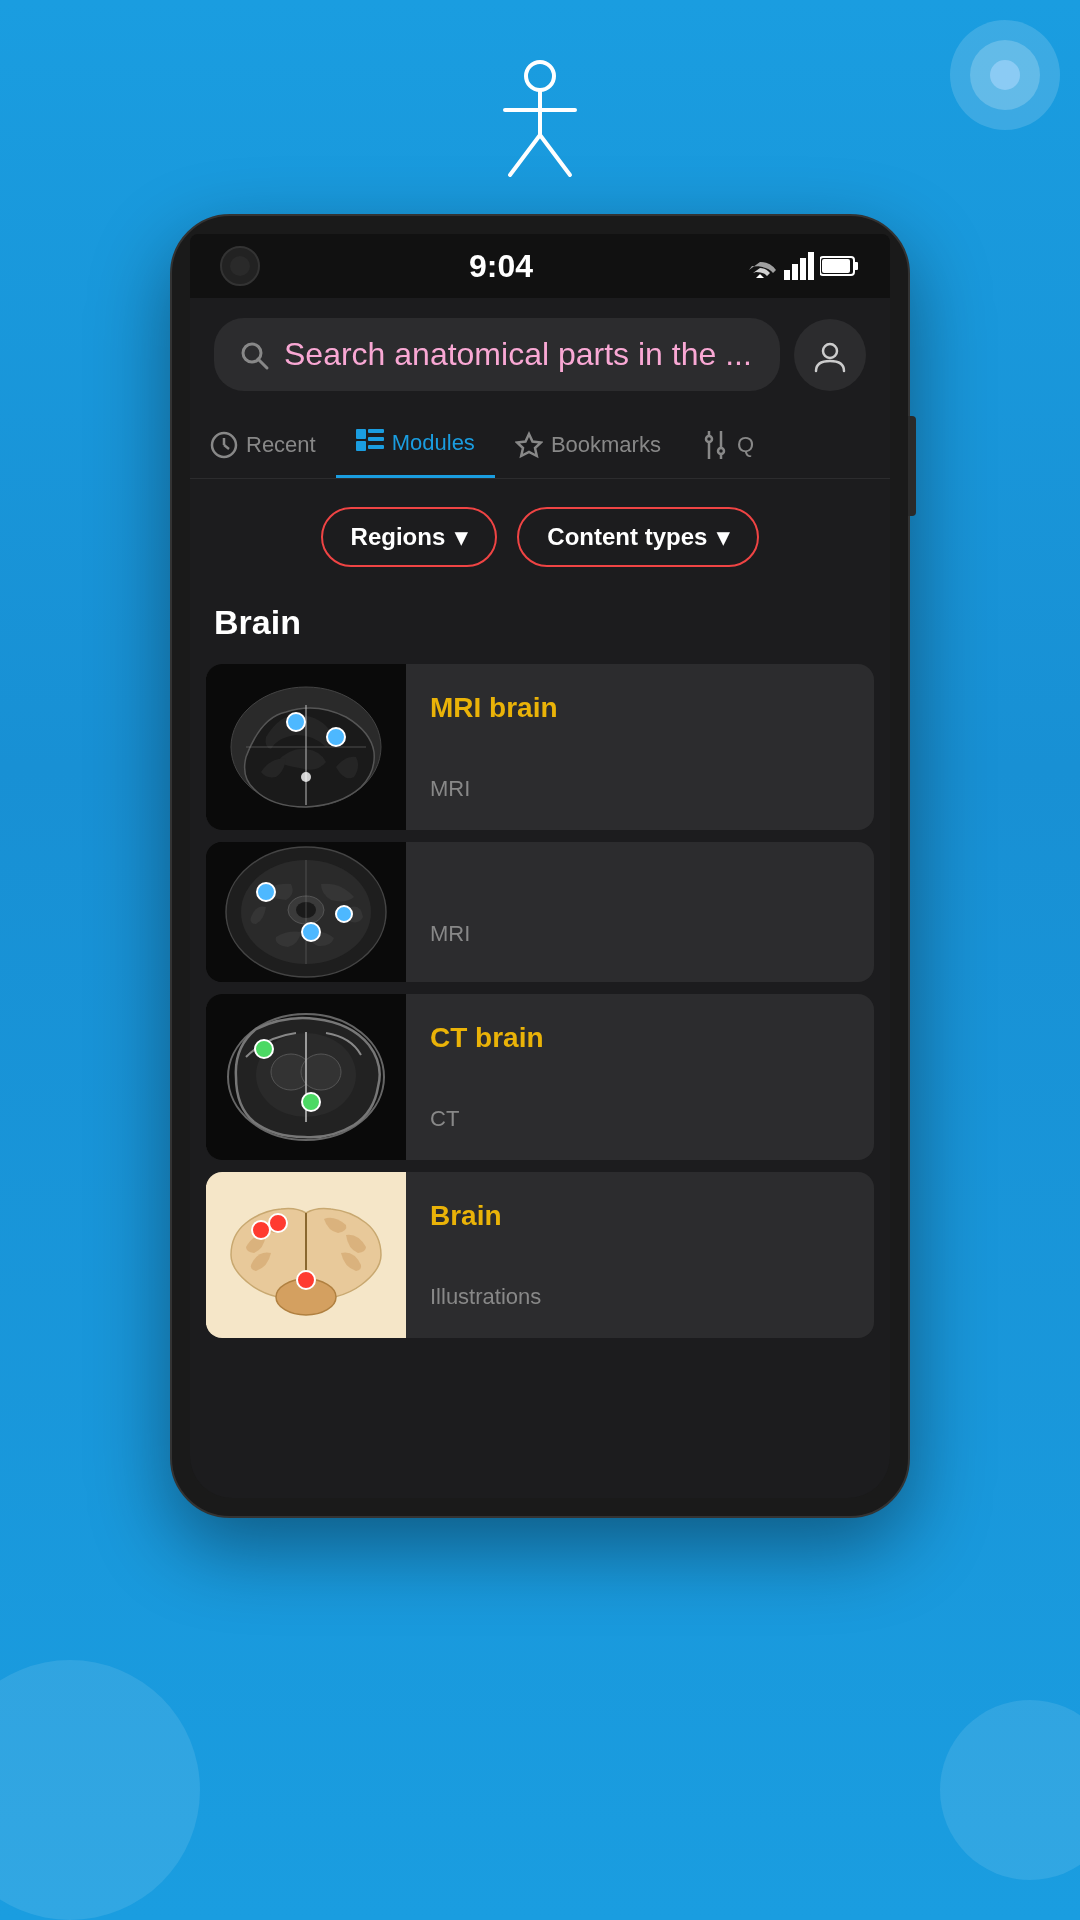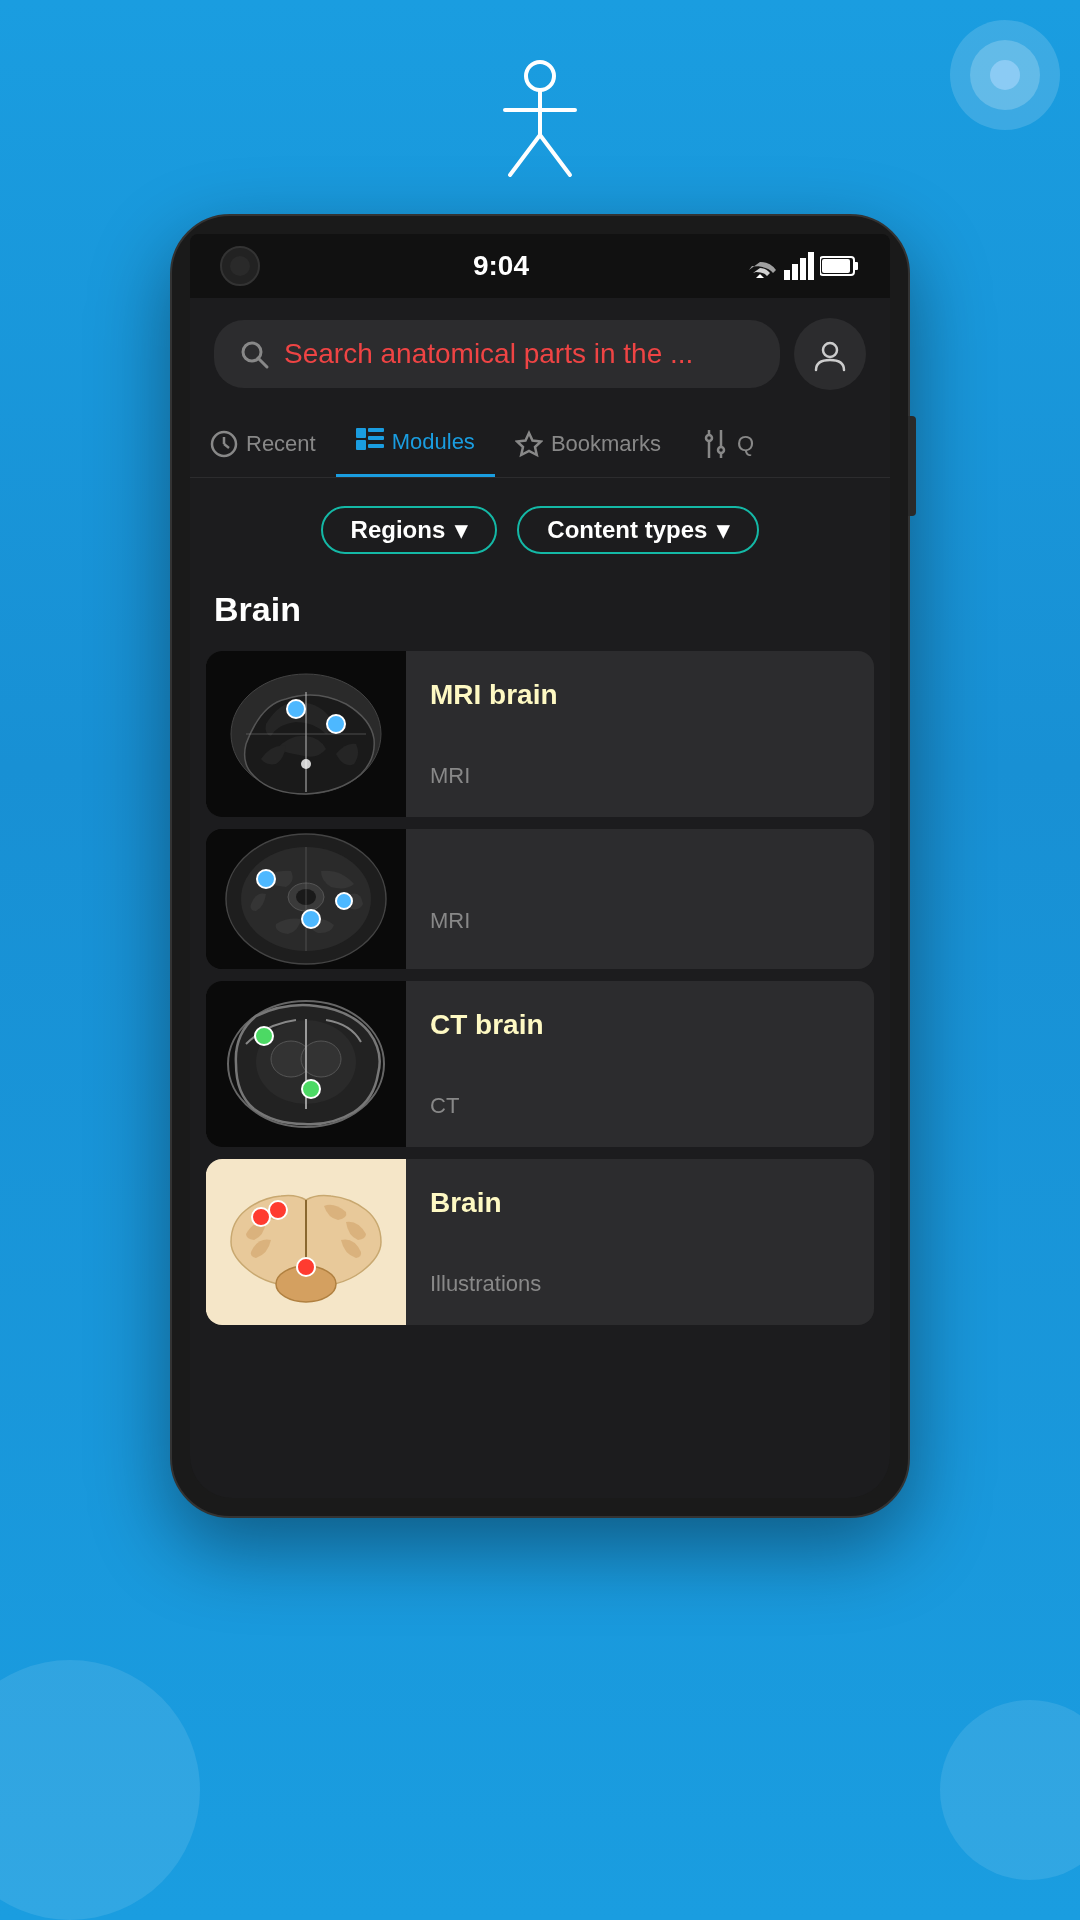--- a/index.html
+++ b/index.html
@@ -132,21 +132,21 @@
     }
     .phone-camera-inner {
       width: 20px;
       height: 20px;
       border-radius: 50%;
       background: #2a2a2a;
     }
 
     .phone-time {
       color: white;
-      font-size: 28px;
+      font-size: 32px;
       font-weight: 600;
     }
 
     
     .phone-content {
       background: #1c1c1e;
       min-height: 1200px;
       border-radius: 0 0 42px 42px;
       overflow: hidden;
     }
@@ -164,22 +164,22 @@
       flex: 1;
       background: #2c2c2e;
       border-radius: 30px;
       display: flex;
       align-items: center;
       padding: 18px 24px;
       gap: 14px;
     }
 
     .search-input-text {
-      color: #ef4444;
-      font-size: 28px;
+      color: #f9a8d4;
+      font-size: 32px;
     }
 
     .profile-button {
       width: 72px;
       height: 72px;
       background: #2c2c2e;
       border-radius: 50%;
       display: flex;
       align-items: center;
       justify-content: center;
@@ -218,23 +218,23 @@
     
     .filter-row {
       display: flex;
       gap: 20px;
       padding: 28px 24px 20px;
       background: #1c1c1e;
       justify-content: center;
     }
 
     .filter-btn {
-      border: 2px solid #14b8a6;
+      border: 2px solid #ef4444;
       border-radius: 30px;
-      padding: 8px 28px;
+      padding: 14px 28px;
       background: transparent;
       color: white;
       font-size: 24px;
       font-weight: 600;
       display: flex;
       align-items: center;
       gap: 10px;
       cursor: pointer;
     }
 
@@ -309,21 +309,21 @@
 
     .module-info {
       flex: 1;
       padding: 28px 24px;
       display: flex;
       flex-direction: column;
       justify-content: center;
     }
 
     .module-name {
-      color: #fef9c3;
+      color: #eab308;
       font-size: 28px;
       font-weight: 600;
       margin-bottom: 8px;
     }
 
     .module-type {
       color: #888;
       font-size: 22px;
       margin-top: 44px;
     }

